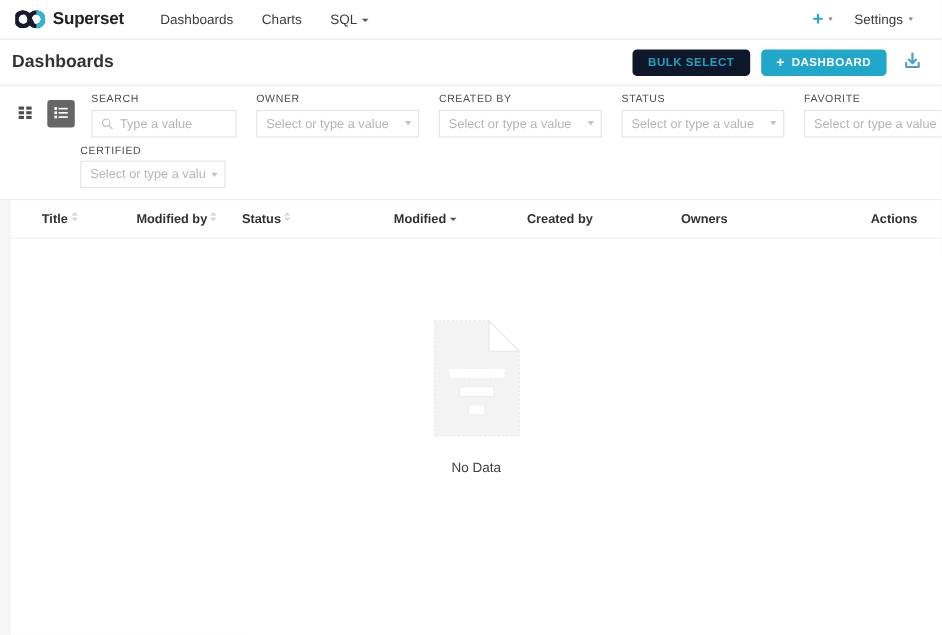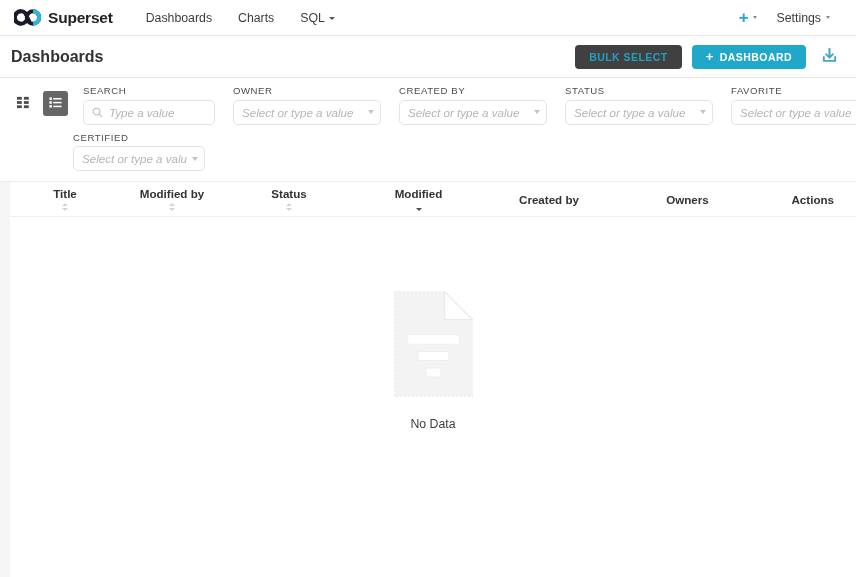--- a/index.html
+++ b/index.html
@@ -118,21 +118,21 @@
     cursor: pointer;
     height: 24px;
     padding: 0 14px;
     display: inline-flex;
     align-items: center;
     justify-content: center;
     font-family: "Liberation Sans", sans-serif;
     white-space: nowrap;
   }
   .btn-secondary {
-    background: #404040;
+    background: #0f172a;
     color: #23a0bf;
   }
   .btn-primary {
     background: #20a7c9;
     color: #ffffff;
   }
   .btn-primary .plus-sign {
     font-size: 13px;
     font-weight: bold;
     margin-right: 6px;
@@ -182,30 +182,29 @@
     font-size: 9.6px;
     color: #4c4c4c;
     letter-spacing: 0.55px;
     margin-bottom: 4px;
     text-transform: uppercase;
     line-height: 1;
   }
   .filter-ctrl {
     height: 25px;
     border: 1px solid #e3e3e3;
-    border-radius: 5px;
+    border-radius: 0;
     background: #ffffff;
     display: flex;
     align-items: center;
     padding: 0 8px;
     font-size: 11.6px;
     color: #b5b5b5;
     cursor: text;
     position: relative;
-    font-style: italic;
   }
   .filter-ctrl.select { cursor: pointer; padding-right: 6px; }
   .filter-ctrl .ph { flex: 1; white-space: nowrap; overflow: hidden; }
   .w-search  { width: 132px; }
   .w-select  { width: 148px; }
   .w-cert    { width: 132px; }
   .search-ico { margin-right: 6px; display: flex; flex-shrink: 0; }
   .sel-caret {
     width: 0; height: 0;
     border-left: 3.5px solid transparent;
@@ -234,24 +233,22 @@
     height: 35px;
     border-bottom: 1px solid #f0f0f0;
     padding: 0 22px 0 28px;
     flex-shrink: 0;
   }
   .th {
     font-size: 11.6px;
     font-weight: bold;
     color: #323232;
     display: flex;
-    align-items: center;
     gap: 3px;
     white-space: nowrap;
-    flex-direction: column;
   }
   .th.sortable { cursor: pointer; }
   .sort-ind {
     display: inline-flex;
     flex-direction: column;
     gap: 2px;
     line-height: 0;
   }
   .sort-ind i {
     display: block;

